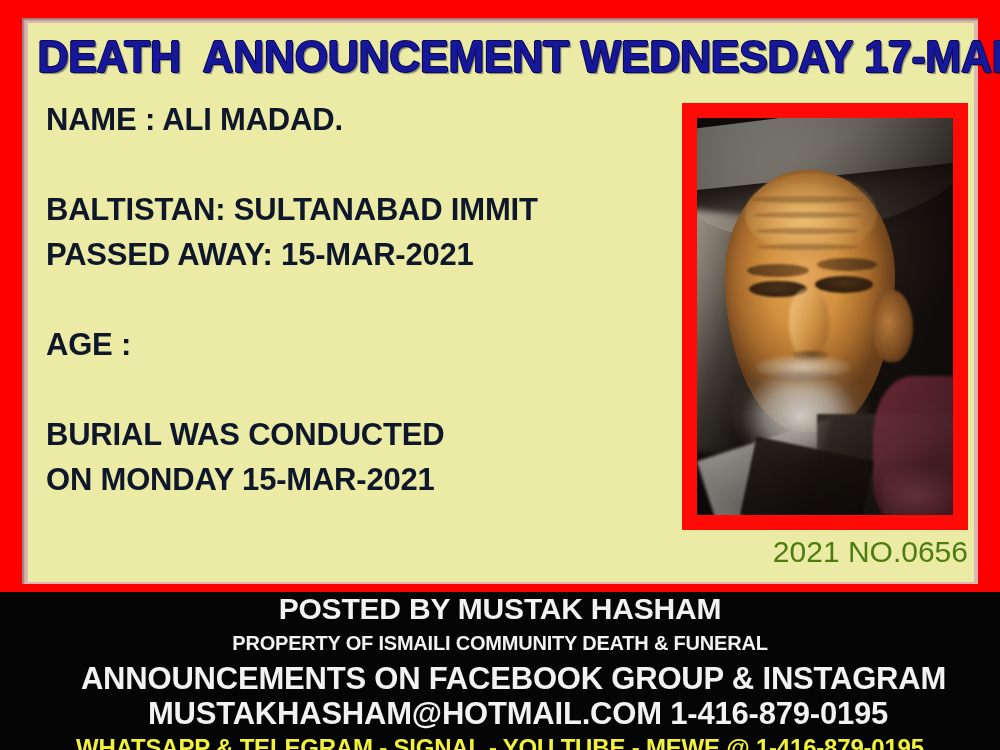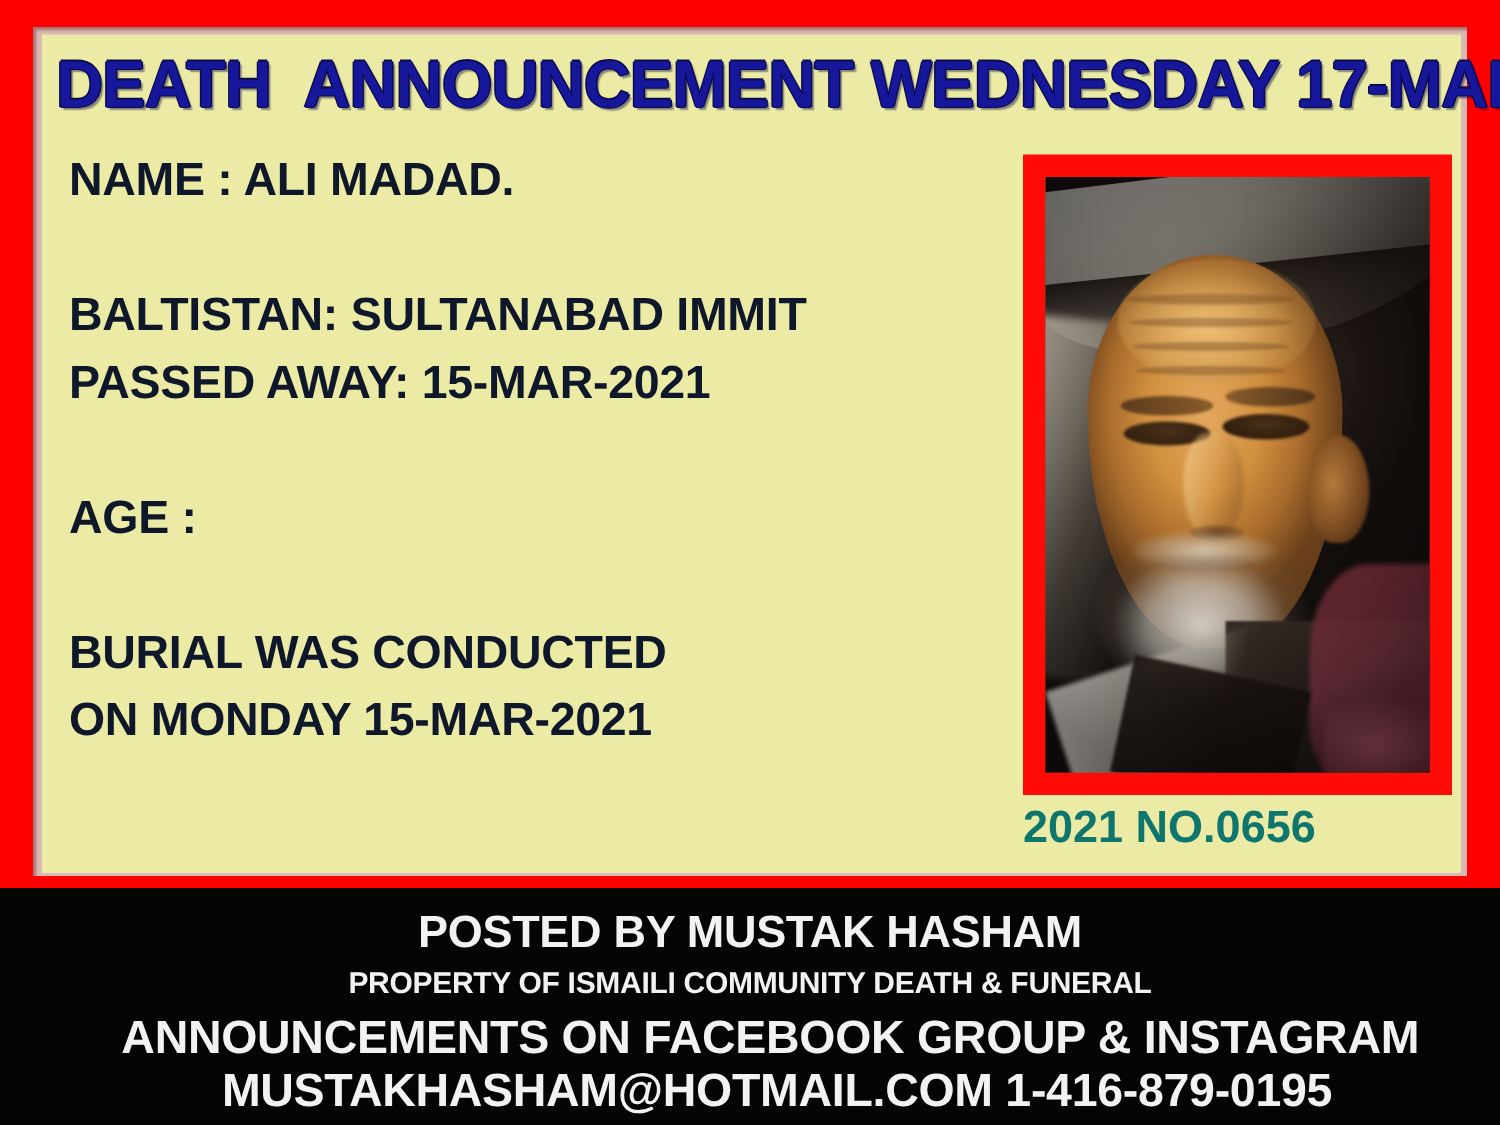--- a/index.html
+++ b/index.html
@@ -97,24 +97,24 @@
     width: 256px;
     height: 397px;
     overflow: hidden;
     background: #2b241f;
   }
   .photo-caption {
     position: absolute;
     left: 654px;
     top: 512px;
     width: 286px;
-    text-align: left;
+    text-align: right;
     font-size: 30px;
-    font-weight: bold;
-    color: #0f766e;
+    font-weight: normal;
+    color: #4d7c0f;
     letter-spacing: 0px;
     white-space: pre;
   }
 
   
   .p-layer { position:absolute; }
   .p-bg {
     left:0; top:0; width:256px; height:397px;
     background:
       radial-gradient(ellipse 120px 150px at 72% 30%, #241b17 0%, #140f0d 70%),
@@ -247,21 +247,21 @@
     background: #050505;
     overflow: hidden;
   }
   .footer-line {
     text-align: center;
     color: #f2f2f2;
     font-weight: bold;
     white-space: pre;
     letter-spacing: -0.2px;
   }
-  .f1 { font-size: 30px; line-height: 34px; padding-top: 13px; }
+  .f1 { font-size: 30px; line-height: 34px; padding-top: 0; }
   .f2 { font-size: 20px; line-height: 35px; }
   .f3 { font-size: 31px; line-height: 35px; margin-left: 27px; }
   .f4 { font-size: 31px; line-height: 35px; padding-left: 36px; }
   .f5 {
     font-size: 24px;
     line-height: 30px;
     color: #f2f23a;
     padding-top: 2px;
   }
 </style>

